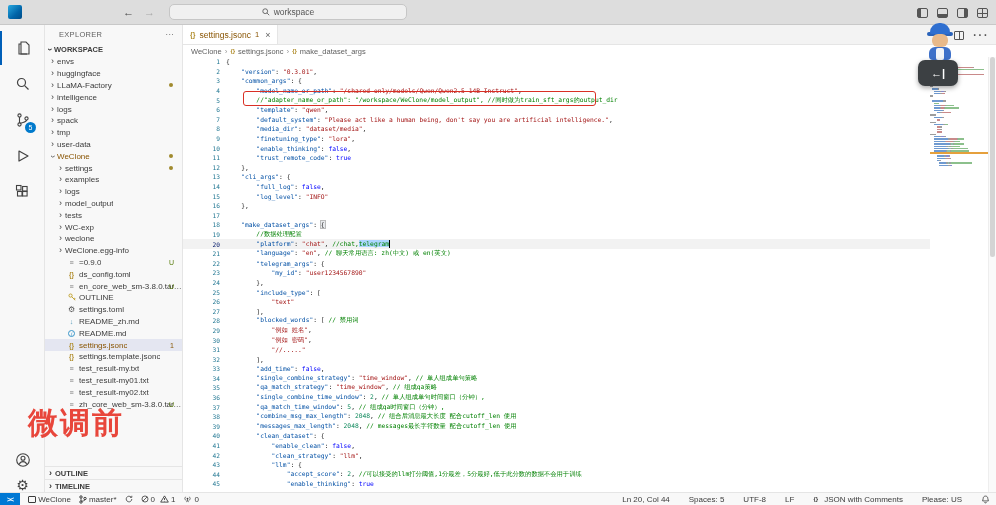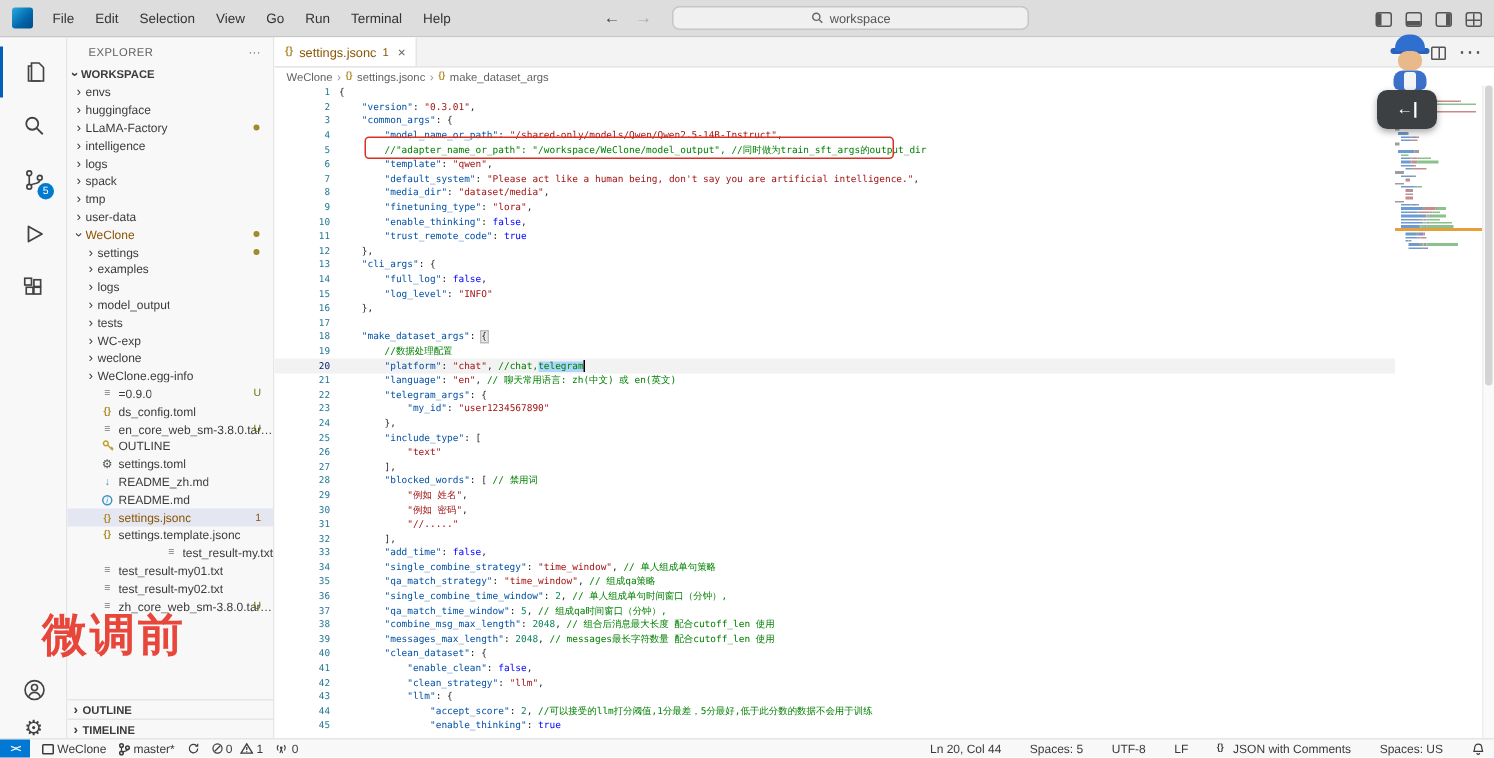--- a/index.html
+++ b/index.html
@@ -115,21 +115,20 @@
   #avatar .face{position:absolute;left:10px;top:11px;width:16px;height:13px;background:#e8b98a;border-radius:6px;}
   #avatar .body{position:absolute;left:7px;top:24px;width:22px;height:13px;background:#3d70c9;border-radius:6px 6px 4px 4px;}
   #avatar .shirt{position:absolute;left:14px;top:25px;width:8px;height:12px;background:#f2f4f8;border-radius:2px;}
   #overlay-pill{position:absolute;left:918px;top:60px;width:40px;height:26px;background:#3c4043;border-radius:7px;box-shadow:0 2px 5px rgba(0,0,0,.35);display:flex;align-items:center;justify-content:center;color:#fff;font-size:11px;font-weight:bold;}
 </style>
 </head>
 <body>
 
 <div id="titlebar">
   <div id="vscode-logo"></div>
-  <div id="menubar"><span class="menu-item">File</span><span class="menu-item">Edit</span><span class="menu-item">Selection</span><span class="menu-item">View</span><span class="menu-item">Go</span><span class="menu-item">Run</span><span class="menu-item">Terminal</span><span class="menu-item">Help</span></div>
   <div id="nav-arrows">
     <span>←</span>
     <span id="nav-fwd">→</span>
   </div>
   <div id="search-pill">
     <svg class="sic" width="8" height="8" viewBox="0 0 10 10">
         <circle cx="4" cy="4" r="3" fill="none" stroke="#666" stroke-width="1.2"></circle>
         <line x1="6.4" y1="6.4" x2="9" y2="9" stroke="#666" stroke-width="1.2"></line>
       </svg>
     <span>workspace</span>
@@ -305,21 +304,21 @@
       </div>
       <div class="trow sel mod" style="padding-left: 22px;">
         <span class="fi json">{}</span>
         <span class="lbl">settings.jsonc</span>
         <span class="badge-right badge-m">1</span>
       </div>
       <div class="trow" style="padding-left: 22px;">
         <span class="fi json">{}</span>
         <span class="lbl">settings.template.jsonc</span>
       </div>
-      <div class="trow" style="padding-left: 22px; justify-content: flex-end;">
+      <div class="trow" style="padding-left: 22px;">
         <span class="fi txt">≡</span>
         <span class="lbl">test_result-my.txt</span>
       </div>
       <div class="trow" style="padding-left: 22px;">
         <span class="fi txt">≡</span>
         <span class="lbl">test_result-my01.txt</span>
       </div>
       <div class="trow" style="padding-left: 22px;">
         <span class="fi txt">≡</span>
         <span class="lbl">test_result-my02.txt</span>
@@ -721,21 +720,21 @@
         <path d="M4 8l1-3 1 3" fill="none" stroke="#3b3b3b" stroke-width=".8"></path>
       </svg>
     <span>0</span>
   </div>
   <div id="sb-right">
     <span class="sb-item">Ln 20, Col 44</span>
     <span class="sb-item">Spaces: 5</span>
     <span class="sb-item">UTF-8</span>
     <span class="sb-item">LF</span>
     <span class="sb-item"><span class="bc-ico" style="color:#3b3b3b;">{}</span>&nbsp;<span>JSON with Comments</span></span>
-    <span class="sb-item">Spaces: US</span>
+    <span class="sb-item">Please: US</span>
     <svg class="sic sb-item" width="9" height="9" viewBox="0 0 10 10">
         <path d="M5 1.2c1.6 0 2.6 1.2 2.6 2.8l.6 2.6H1.8L2.4 4c0-1.6 1-2.8 2.6-2.8z" fill="none" stroke="#3b3b3b" stroke-width=".9"></path>
         <path d="M4 7.8a1 1 0 0 0 2 0" fill="none" stroke="#3b3b3b" stroke-width=".9"></path>
       </svg>
   </div>
 </div>
 
 <div id="annotation-box"></div>
 <div id="annotation-text">微调前</div>
 <div id="avatar">

